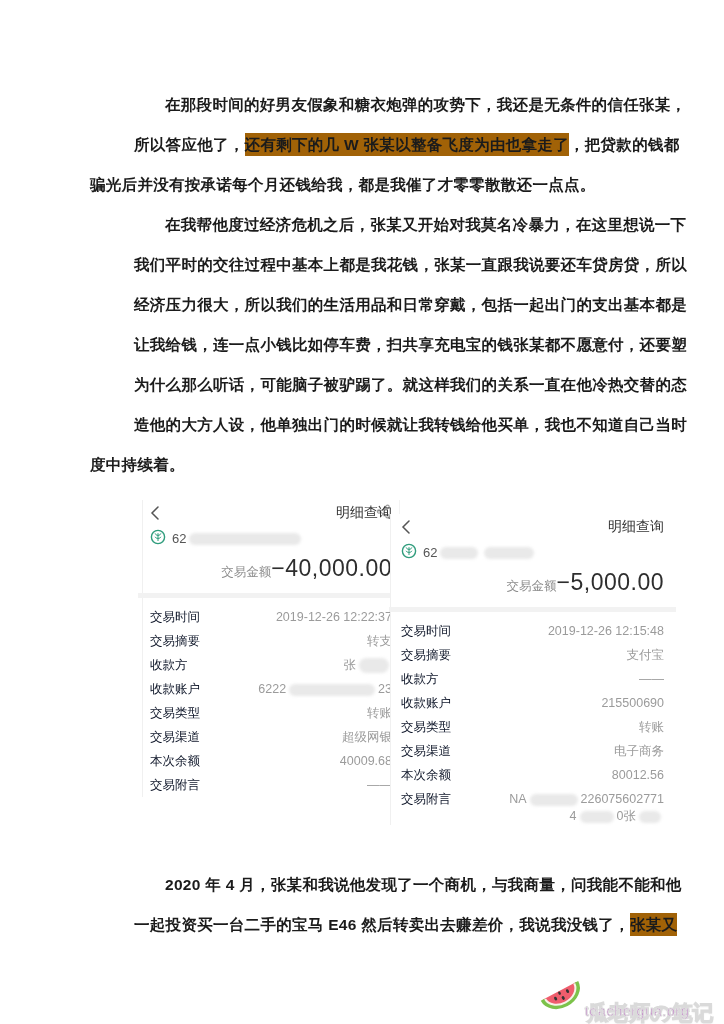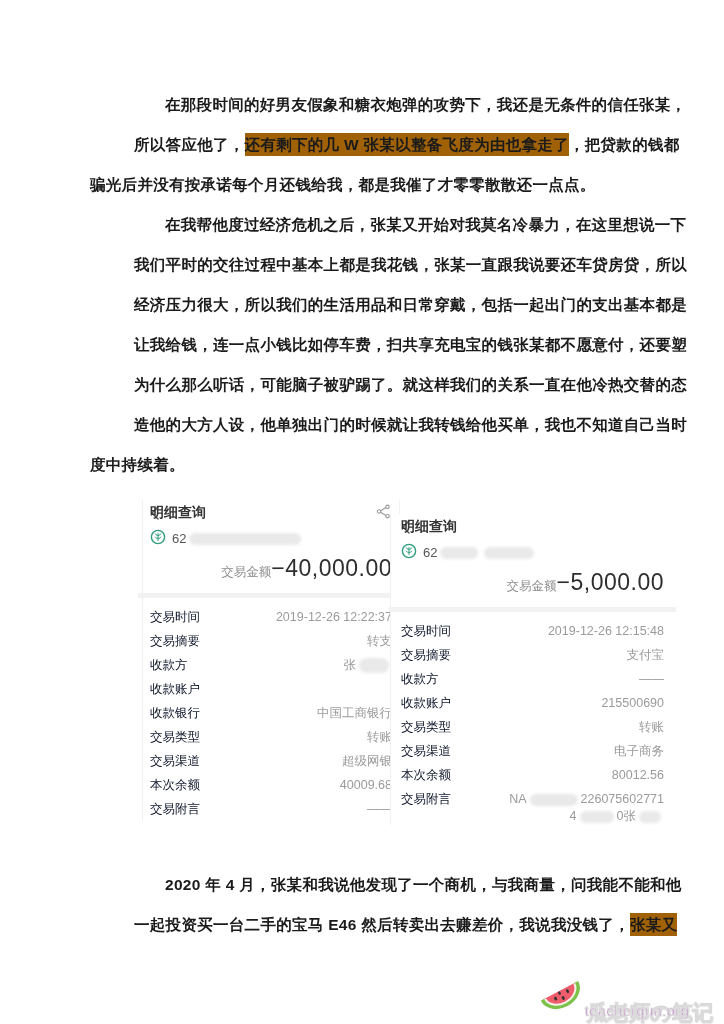--- a/index.html
+++ b/index.html
@@ -17,21 +17,21 @@
   .tline.full{text-align:justify;text-align-last:justify;margin-left:44px;}
   .tline.indent{text-indent:2em;}
   .hl{background:#a16207;padding:3px 0;}
 
   
   .receipt{position:absolute;background:#fff;border-left:1px solid #f0f0f0;
            color:#5a5a5a;font-size:12.5px;}
   .receipt-left{left:142px;top:500px;width:242px;border-right:1px solid #f3f3f3;padding:0 7px;}
   .receipt-right{left:390px;top:514px;width:263px;padding:0 12px 0 10px;}
   .rhead{position:relative;height:26px;display:flex;align-items:center;justify-content:space-between;}
-  .rtitle{position:absolute;left:0;right:0;text-align:left;font-weight:700;color:#333;font-size:14px;}
+  .rtitle{position:absolute;left:0;right:0;text-align:right;font-weight:400;color:#333;font-size:14px;}
   .back{width:12px;display:flex;align-items:center;}
   .share{width:16px;}
   .cardline{display:flex;align-items:center;gap:6px;margin-top:2px;height:20px;color:#555;font-size:13px;}
   .amountline{display:flex;justify-content:flex-end;align-items:baseline;margin-top:7px;}
   .amlbl{color:#8e8e8e;font-size:12.5px;}
   .amval{color:#2e2e2e;font-size:23px;letter-spacing:.5px;}
   .rdivider{height:5px;background:#f2f2f2;margin:11px -12px 7px;}
   .rrow{display:flex;justify-content:space-between;align-items:flex-start;line-height:24px;}
   .rlbl{color:#0f172a;white-space:nowrap;}
   .rval{color:#9b9b9b;text-align:right;}
@@ -115,25 +115,22 @@
           </span>
         </div>
         <div class="rrow">
           <span class="rlbl">收款方</span>
           <span class="rval">
             <span class="vline"><span>张</span><span class="blur round" style="width: 30px;"></span></span>
           </span>
         </div>
         <div class="rrow">
           <span class="rlbl">收款账户</span>
-        </div>
-        <div class="rrow">
-          <span class="rlbl">收款银行</span>
-          <span class="rval">
-            <span class="vline"><span>中国工商银行</span></span>
+          <span class="rval">
+            <span class="vline"><span>6222</span><span class="blur" style="width: 86px;"></span><span>23</span></span>
           </span>
         </div>
         <div class="rrow">
           <span class="rlbl">交易类型</span>
           <span class="rval">
             <span class="vline"><span>转账</span></span>
           </span>
         </div>
         <div class="rrow">
           <span class="rlbl">交易渠道</span>

